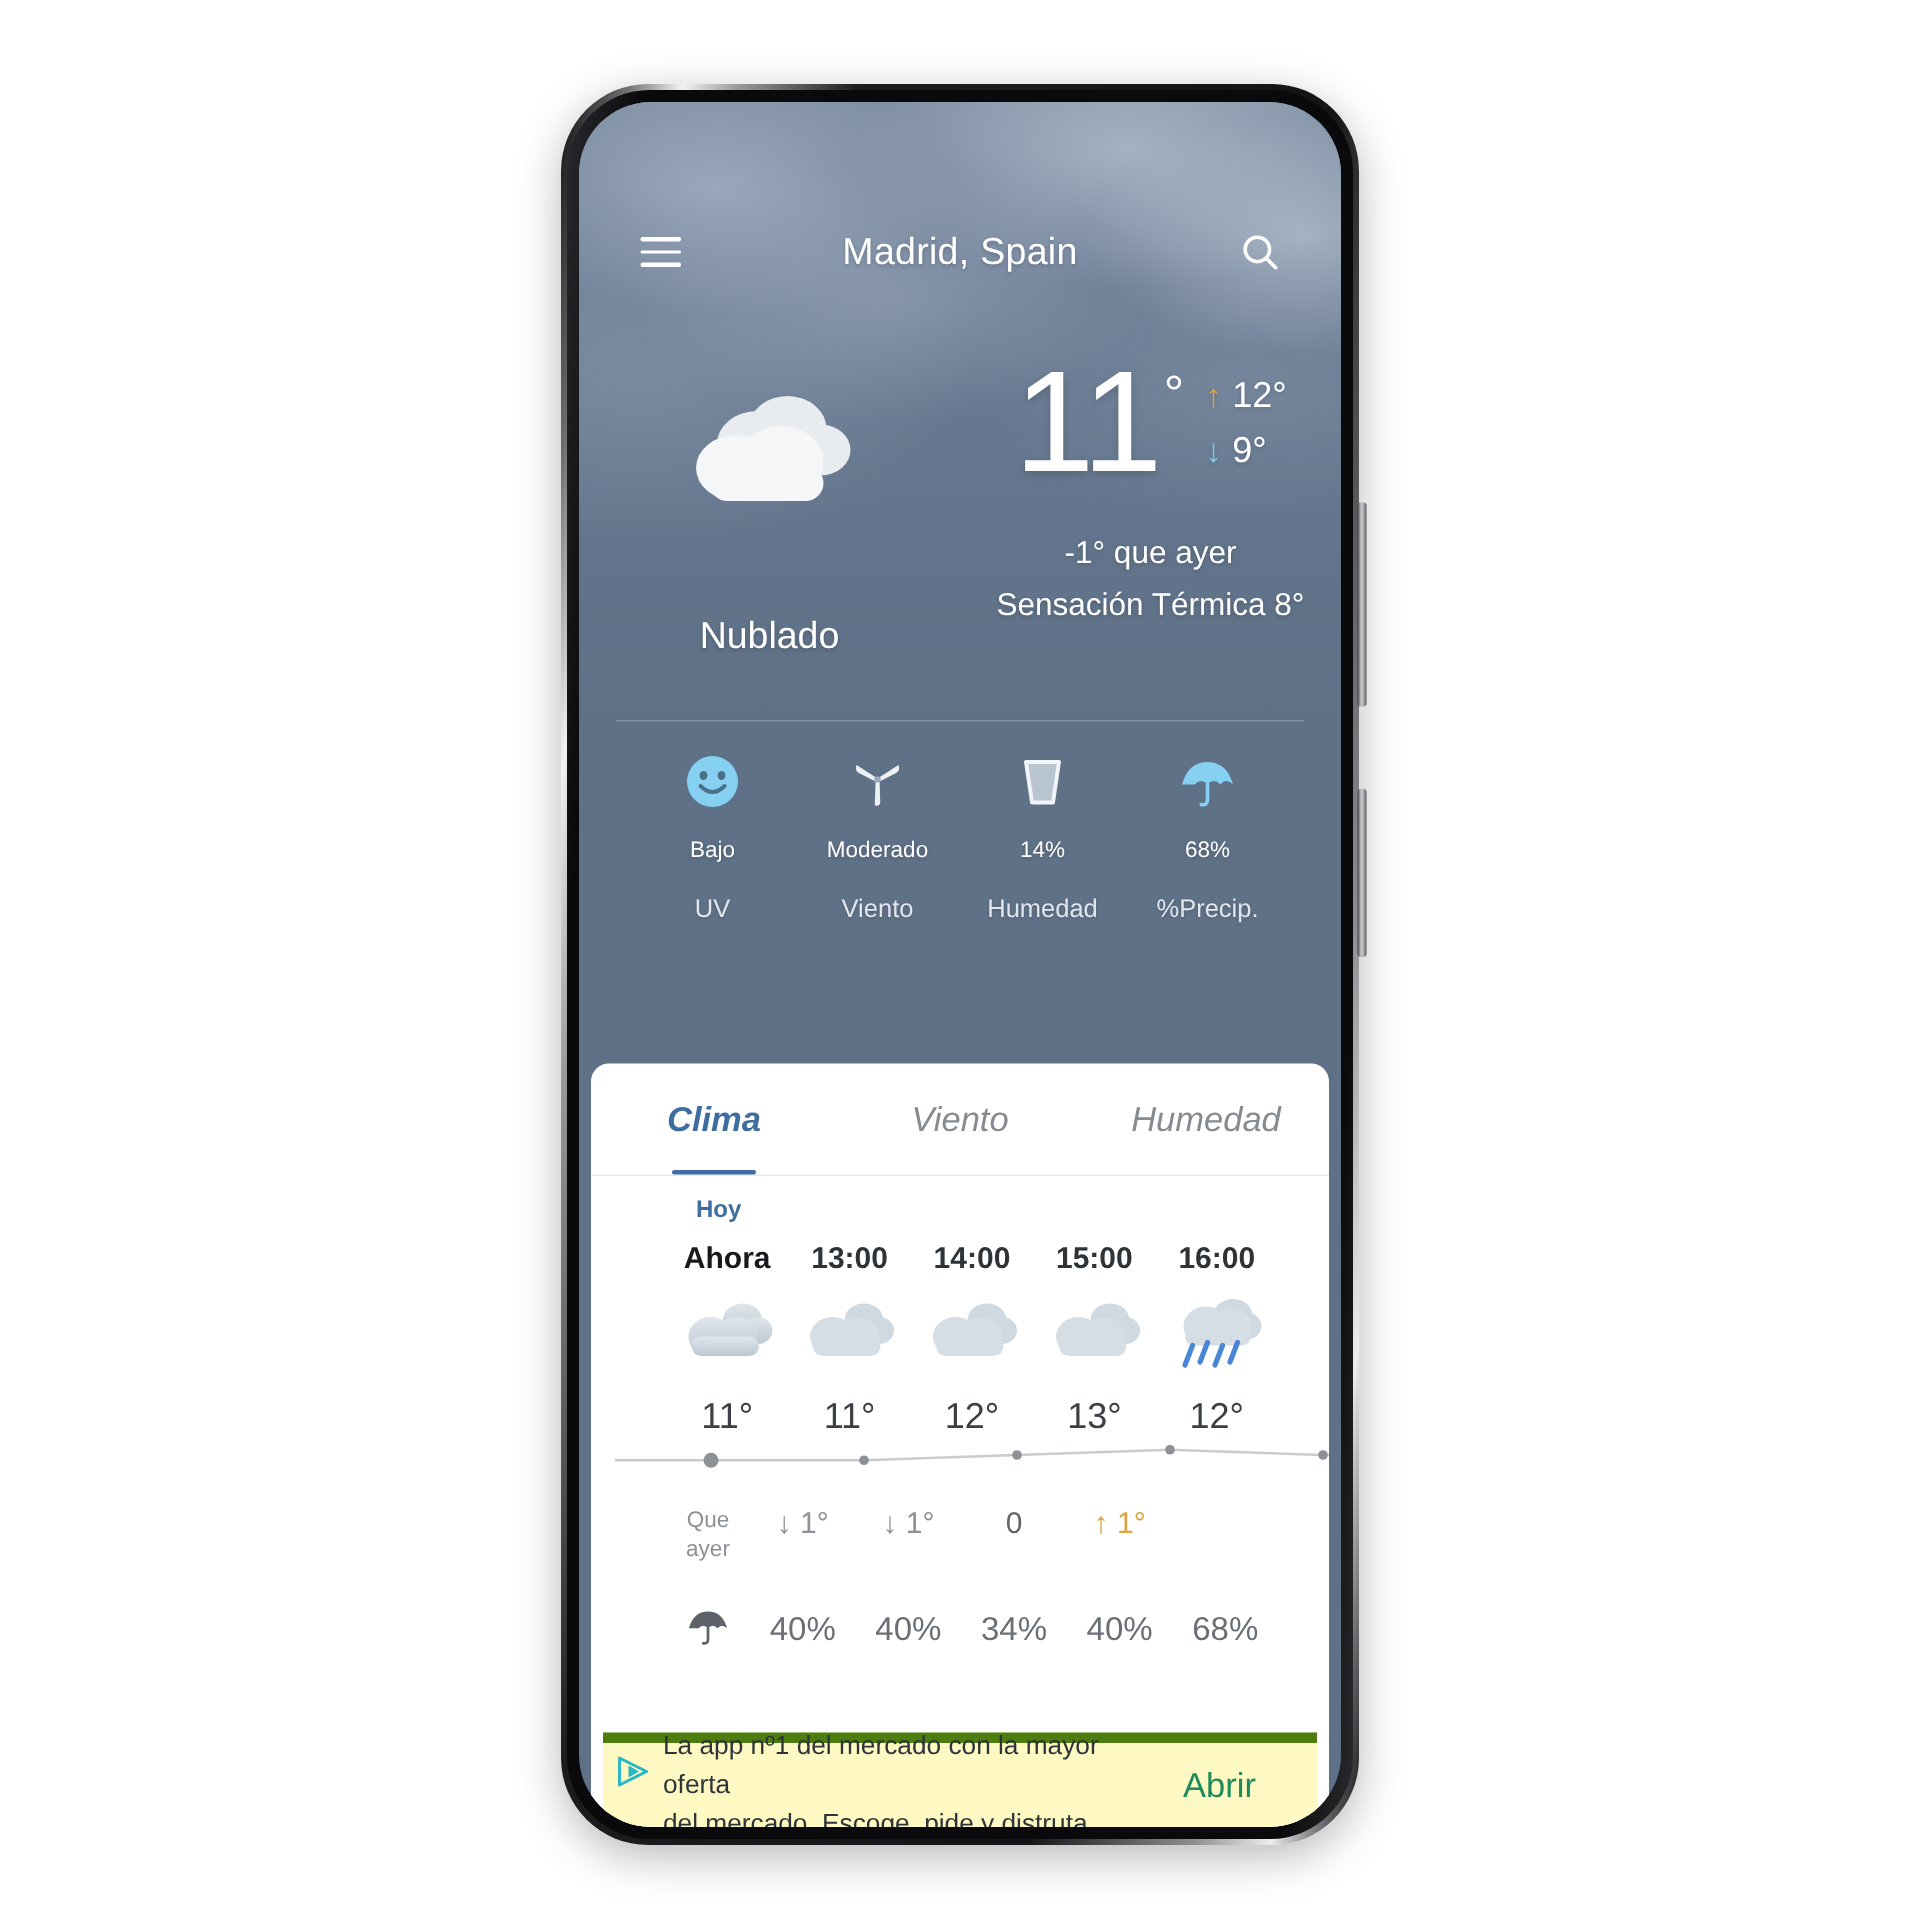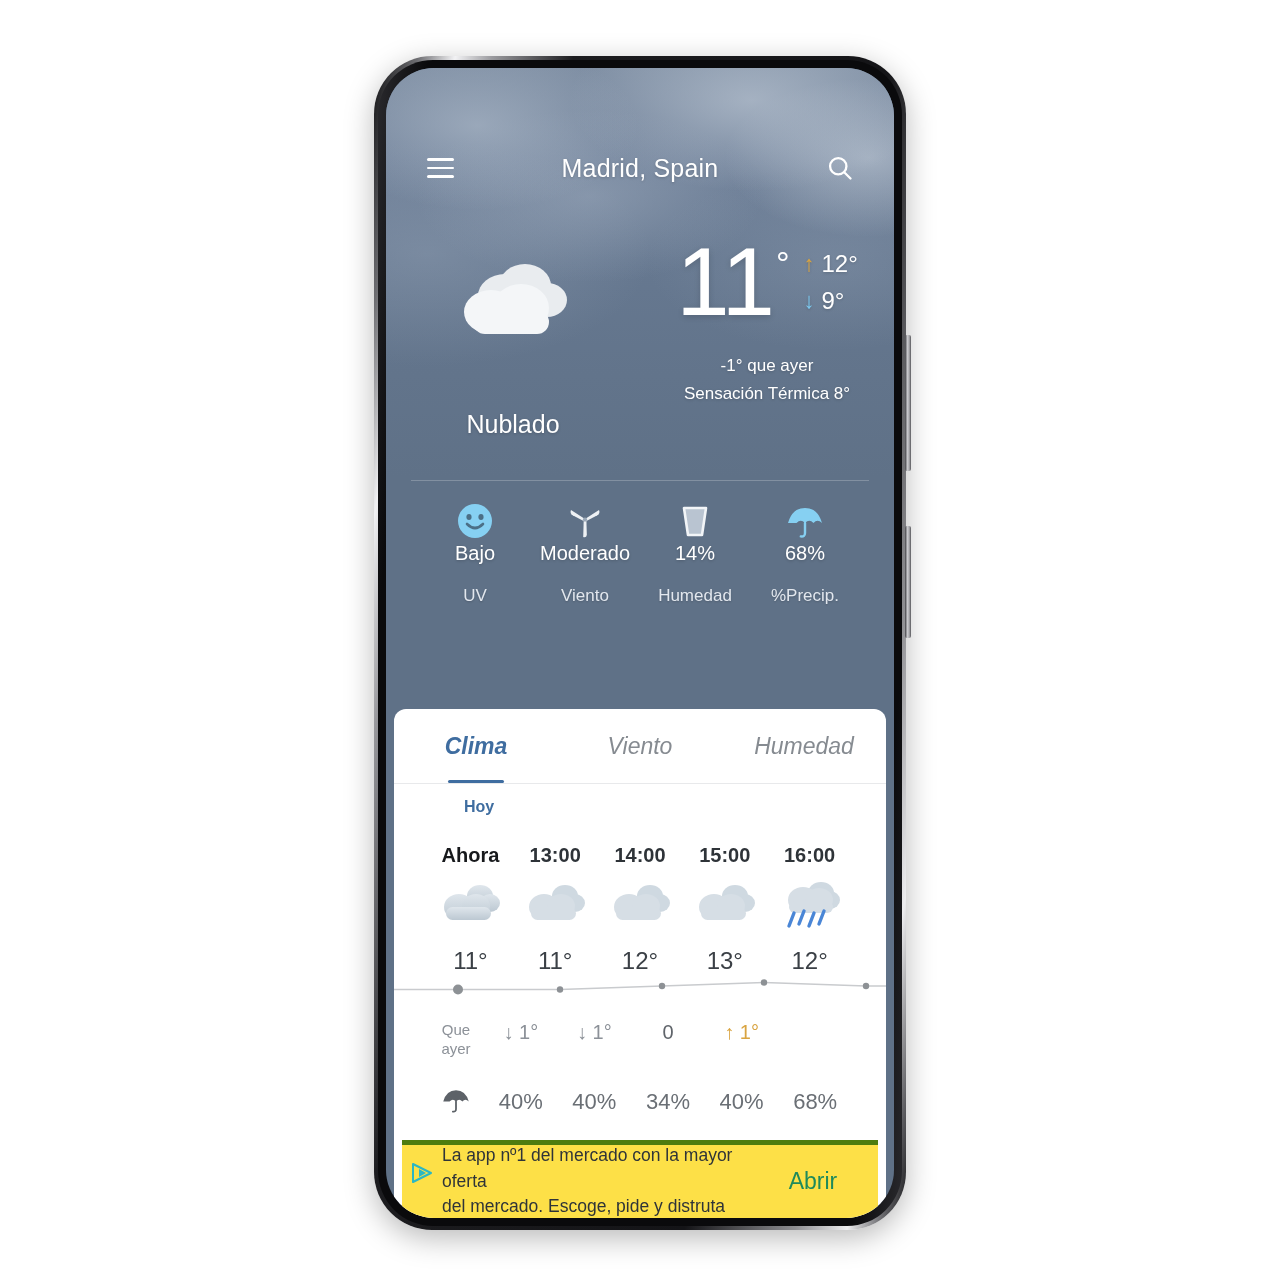--- a/index.html
+++ b/index.html
@@ -121,21 +121,21 @@
   .hilo-line {
     display: flex; align-items: center; gap: 7px;
     font-size: 24px; color: #ffffff; margin-bottom: 9px;
     text-shadow: 0 1px 3px rgba(0,0,0,0.18);
   }
   .arrow-up, .arrow-dn {
     font-size: 22px; line-height: 1;
   }
   .sub-lines {
     margin-top: 26px; text-align: center;
-    font-size: 17px; color: #ffffff; line-height: 1.65;
+    font-size: 21px; color: #ffffff; line-height: 1.65;
     text-shadow: 0 1px 3px rgba(0,0,0,0.2);
   }
 
   
   .sky-div {
     position: absolute; left: 25px; right: 25px; top: 412px;
     height: 1px; background: rgba(255,255,255,0.22);
   }
 
   
@@ -143,21 +143,21 @@
     position: absolute; top: 432px; left: 34px;
     display: flex;
     width: 560px;
   }
   .metric {
     width: 110px; flex: 0 0 110px;
     display: flex; flex-direction: column; align-items: center;
   }
   .m-ico { height: 42px; display:flex; align-items:center; justify-content:center; }
   .m-val {
-    font-size: 20px; color: #ffffff;
+    margin-top: 16px; font-size: 15px; color: #ffffff;
     text-shadow: 0 1px 3px rgba(0,0,0,0.2);
   }
   .m-lab {
     margin-top: 20px; font-size: 17px; color: #e2e7ee; text-align: center;
     line-height: 1.3; max-width: 105px;
     text-shadow: 0 1px 2px rgba(0,0,0,0.18);
   }
 
   
   .card {
@@ -176,21 +176,21 @@
     content: ""; position: absolute; bottom: 0; left: 50%; transform: translateX(-50%);
     width: 56px; height: 3.5px; background: #3f6da0; border-radius: 2px;
   }
   .tab-sep { height: 1px; background: #e8e9eb; }
 
   .hoy {
     margin: 14px 0 0 70px;
     font-size: 16px; color: #3f6da0; font-weight: bold;
   }
 
-  .fcast { margin-top: 22px; }
+  .fcast { margin-top: 6px; padding-left: 16px; }
   .frow { display: flex; padding: 0 34px; }
   .fcell {
     flex: 1; display: flex; flex-direction: column; align-items: center;
   }
   .f-time { font-size: 20px; color: #2e3338; font-weight: bold; margin-top: 6px; }
   .f-time.now { color: #17191c; }
   .f-ico { height: 62px; display: flex; align-items: center; justify-content: center; margin-top: 6px; }
   .f-temp { font-size: 24px; color: #3b4046; margin-top: 12px; }
 
   .chartwrap { position: relative; height: 28px; margin-top: -4px; }
@@ -208,23 +208,23 @@
   .cmp-cell .up { color: #d9a441; }
 
   .prc-row {
     display: flex; align-items: flex-end; padding: 0 34px; margin-top: 26px;
   }
   .prc-ico { width: 56px; flex: 0 0 56px; display: flex; justify-content: center; }
   .prc-cell { flex: 1; text-align: center; font-size: 22px; color: #6a6f75; }
 
   
   .adbar {
-    position: absolute; left: 8px; right: 8px; bottom: 0; height: 78px;
-    background: #fde047;
-    border-top: 5px solid #4d7c0f;
+    position: absolute; left: 8px; right: 8px; bottom: 0; height: 63px;
+    background: #fef9c3;
+    border-top: 7px solid #4d7c0f;
     display: flex; align-items: center;
     z-index: 8;
   }
   .ad-choice { width: 40px; flex: 0 0 40px; display:flex; align-items:flex-end; justify-content:center; padding-bottom:18px;}
   .ad-text {
     flex: 1; font-size: 17.5px; color: #2f3438; line-height: 1.48;
   }
   .ad-cta {
     flex: 0 0 130px; text-align: center;
     font-size: 23px; color: #1f8a5b; cursor: pointer;

